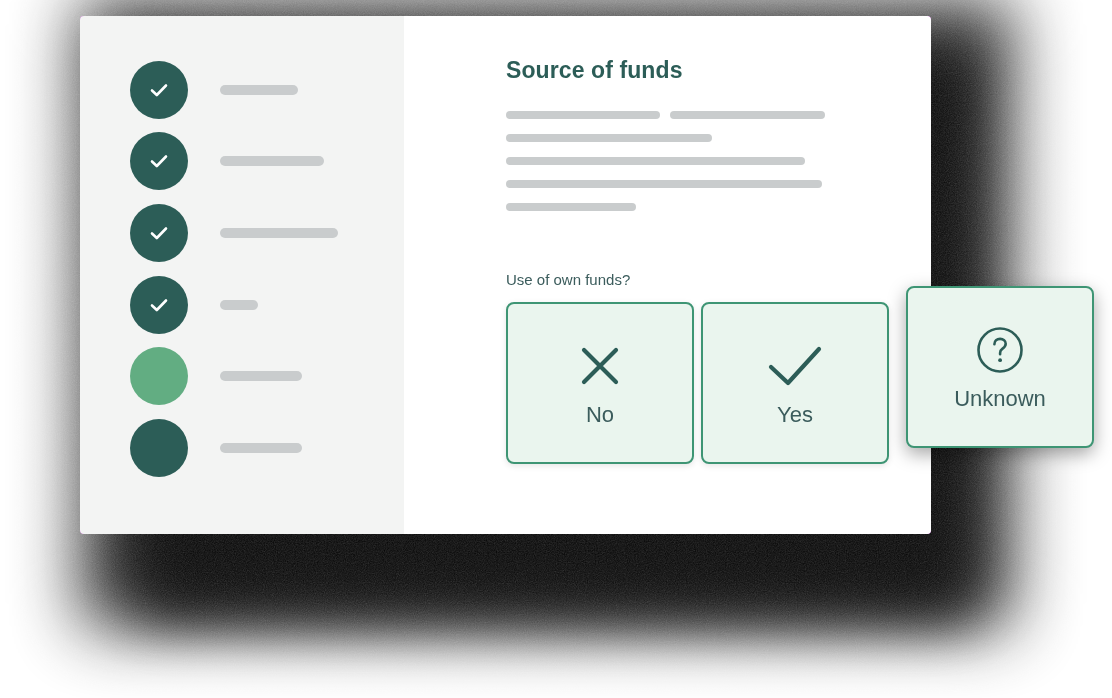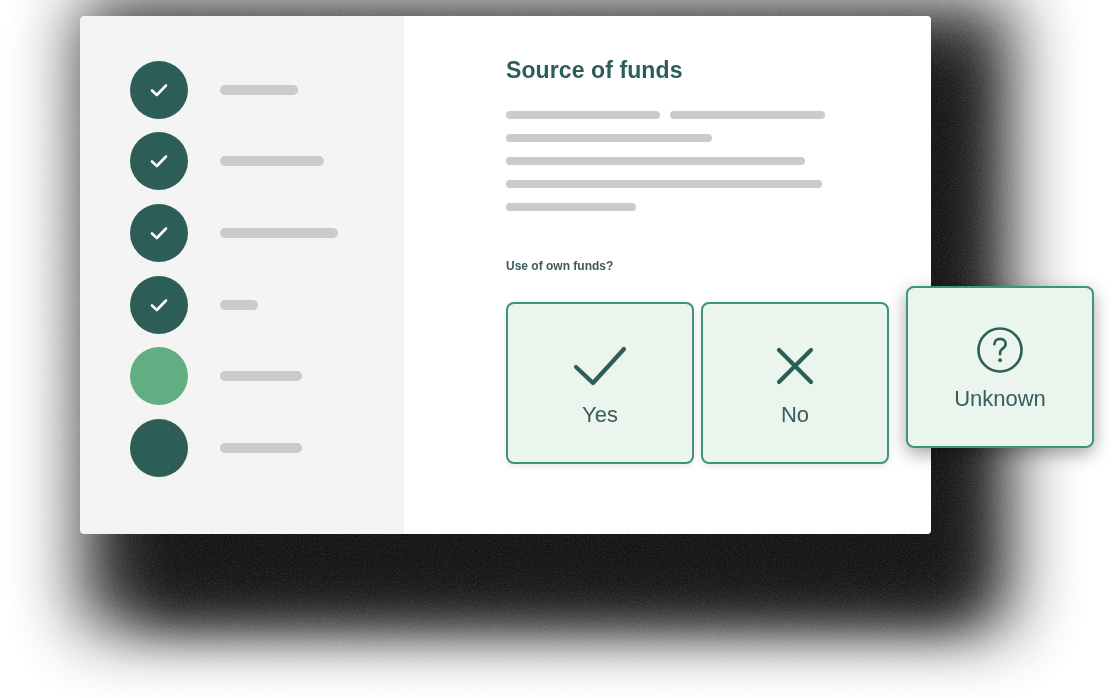--- a/index.html
+++ b/index.html
@@ -107,25 +107,24 @@
     border-radius: 4px;
     background: #c9cccd;
     margin-bottom: 15px;
     display: inline-block;
     vertical-align: middle;
   }
   .sk-row { line-height: 0; }
   .sk-gap { display: inline-block; width: 10px; }
 
   .question {
-    margin-top: 30px;
-    font-size: 12px;
+    margin-top: 44px;
+    font-size: 15px;
     color: #3b5c5c;
     line-height: 20px;
-    font-weight: bold;
   }
 
   
   .options {
     position: absolute;
     left: 102px;
     top: 286px;
     display: flex;
     gap: 7px;
     z-index: 40;
@@ -266,34 +265,34 @@
           <span class="sk-line" style="width:130px"></span>
         </div>
       </div>
 
       <div class="question">Use of own funds?</div>
 
       <div class="options">
 
         <div class="opt-btn">
           <div class="opt-icon">
+            <svg width="46" height="46" viewBox="0 0 46 46" fill="none">
+              <path d="M7 7 L39 39 M39 7 L7 39" stroke="#2c5d57" stroke-width="4.2" stroke-linecap="round"></path>
+            </svg>
+          </div>
+          <div class="opt-label">No</div>
+        </div>
+
+        <div class="opt-btn">
+          <div class="opt-icon">
             <svg width="60" height="46" viewBox="0 0 60 46" fill="none">
               <path d="M6 24 L23 40 L54 6" stroke="#2c5d57" stroke-width="4.2" stroke-linecap="round" stroke-linejoin="round"></path>
             </svg>
           </div>
           <div class="opt-label">Yes</div>
-        </div>
-
-        <div class="opt-btn">
-          <div class="opt-icon">
-            <svg width="46" height="46" viewBox="0 0 46 46" fill="none">
-              <path d="M7 7 L39 39 M39 7 L7 39" stroke="#2c5d57" stroke-width="4.2" stroke-linecap="round"></path>
-            </svg>
-          </div>
-          <div class="opt-label">No</div>
         </div>
 
       </div>
 
     </div>
   </div>
 
   <div class="options-float">
     <div class="opt-btn">
       <div class="opt-icon">

